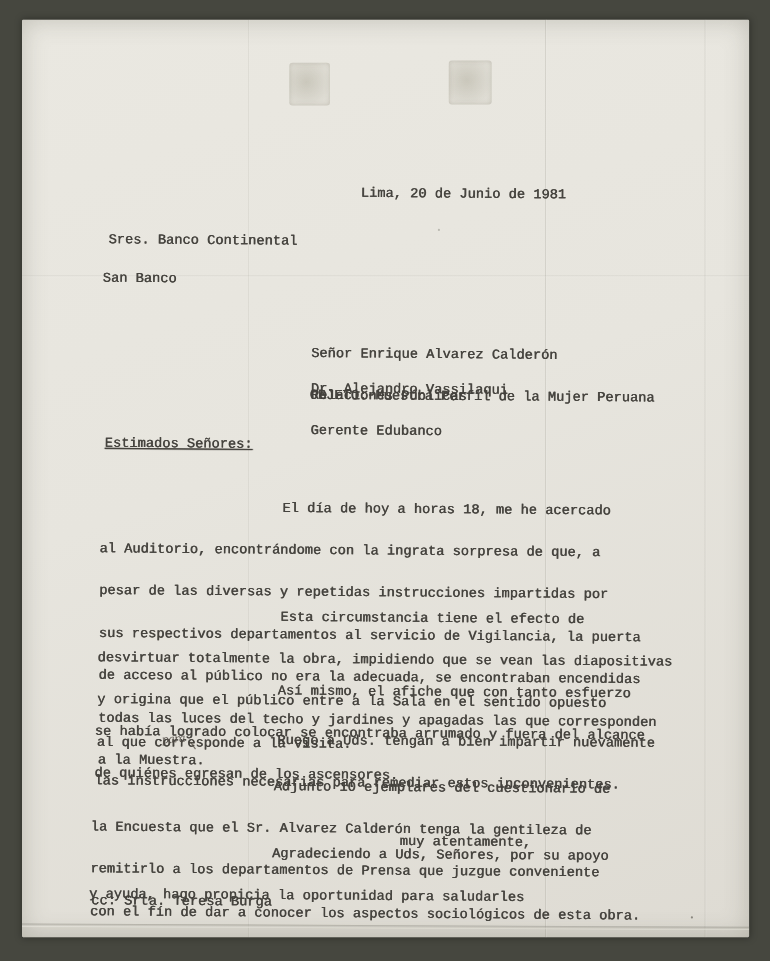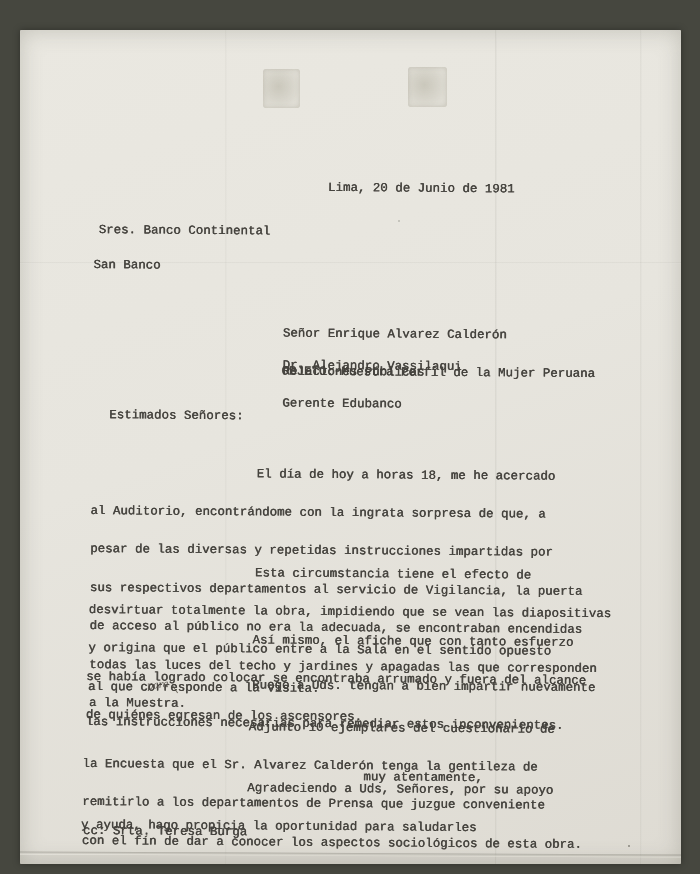--- a/index.html
+++ b/index.html
@@ -6,21 +6,20 @@
   .stage{
     position:relative;width:700px;height:874px;overflow:hidden;
     background:#46473f;
     font-family:"Liberation Mono","DejaVu Sans Mono",monospace;
   }
   .paper{
     position:absolute;left:20px;top:18px;width:661px;height:834px;
     background:linear-gradient(160deg,#eae8e1 0%,#e7e5de 45%,#dedbd3 100%);
     box-shadow:inset 0 0 22px rgba(104,102,90,0.30), 0 0 7px rgba(0,0,0,0.35);
     border-radius:1px;
-    margin-top:12px;
   }
   
   .tape{
     position:absolute;width:37px;height:39px;border-radius:3px;
     background:radial-gradient(circle at 42% 45%, rgba(143,139,118,0.34), rgba(143,139,118,0.10) 75%);
     box-shadow:inset 0 0 5px rgba(118,113,92,0.28);
     filter:blur(0.4px);
   }
   .tape-left{left:243px;top:39px;}
   .tape-right{left:388px;top:37px;width:39px;height:40px;}
@@ -50,21 +49,21 @@
   .t{position:absolute;white-space:pre;}
   .ln{white-space:pre;height:12.8px;}
   .first{padding-left:166px;}
   .attn .ln{height:13px;line-height:13px;}
   .date{left:308px;top:152px;}
   .sres{left:79px;top:196px;}
   .san{left:74px;top:231px;}
   .attn1{left:264px;top:272px;}
   .attn2{left:264px;top:304px;}
   .subject{left:263px;top:336px;}
-  .salutation{left:91px;top:381px;}
+  .salutation{left:77px;top:381px;text-decoration:underline;}
   .p1{left:73px;top:413px;}
   .p2{left:72px;top:512px;}
   .p3{left:70px;top:579px;}
   .p4{left:70px;top:624px;}
   .p5{left:67px;top:666px;}
   .p6{left:66px;top:727px;}
   .closing{left:348px;top:741px;}
   .cc{left:68px;top:797px;}
   
   .hand{

